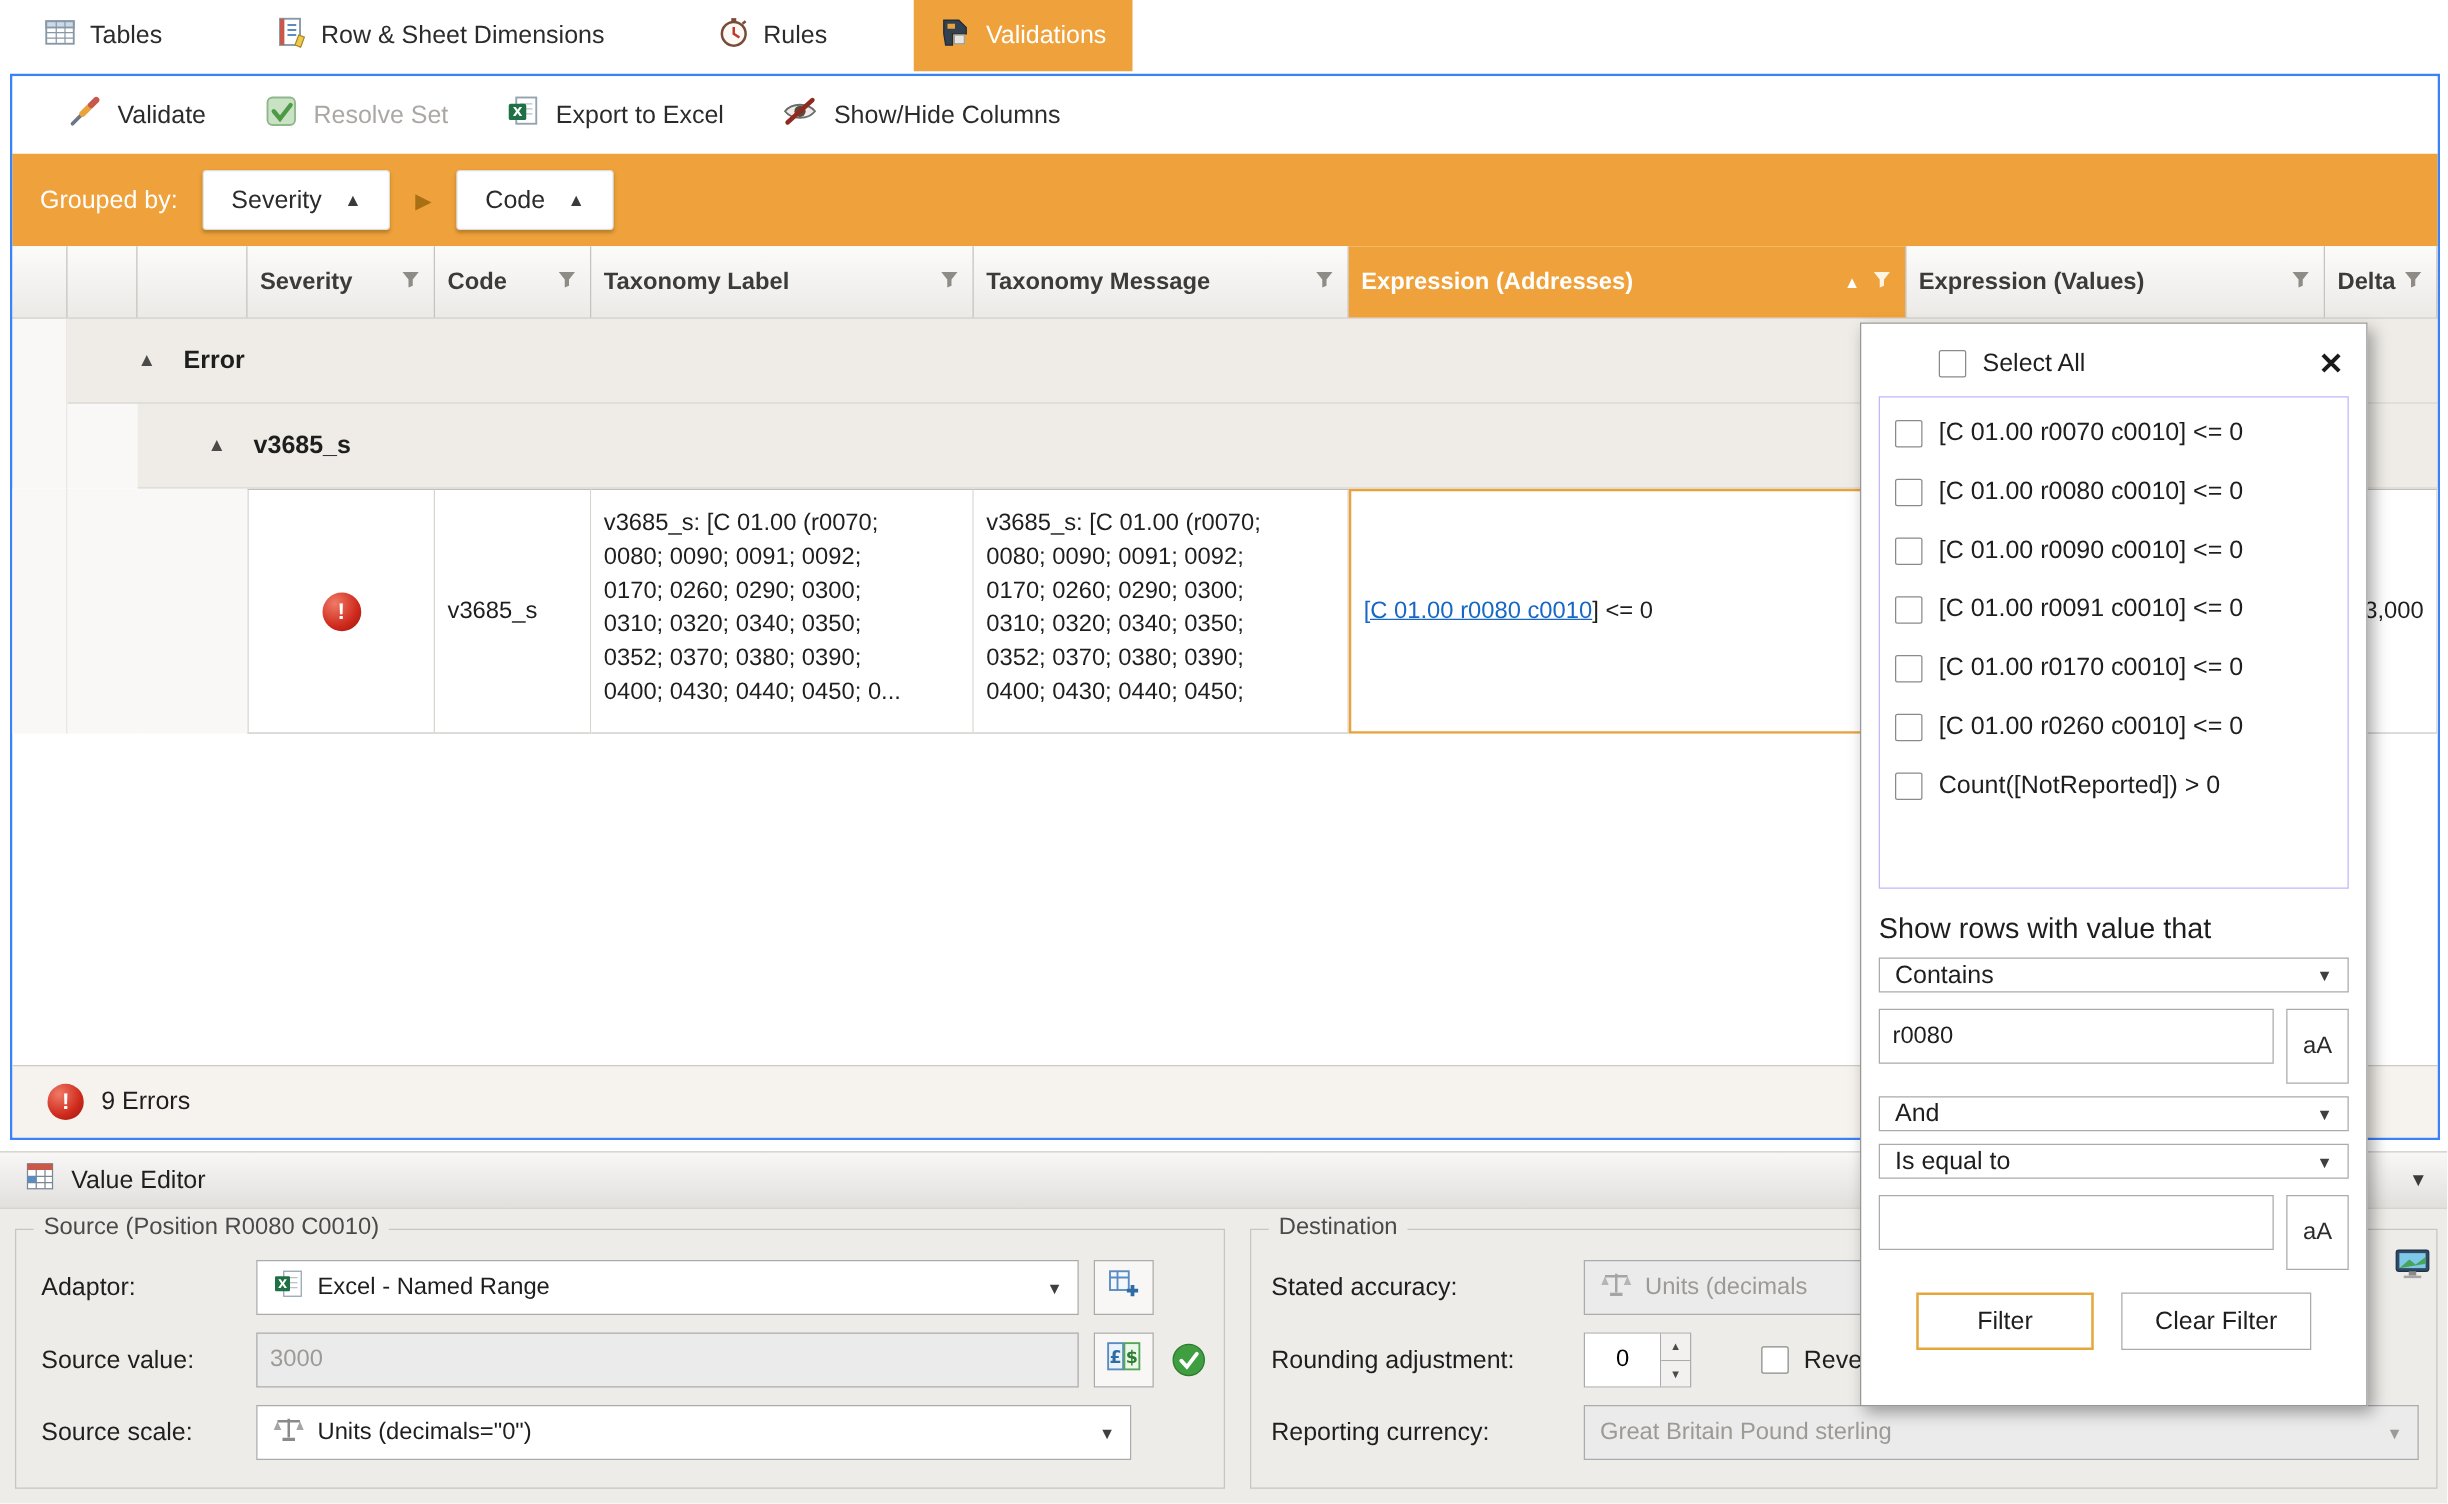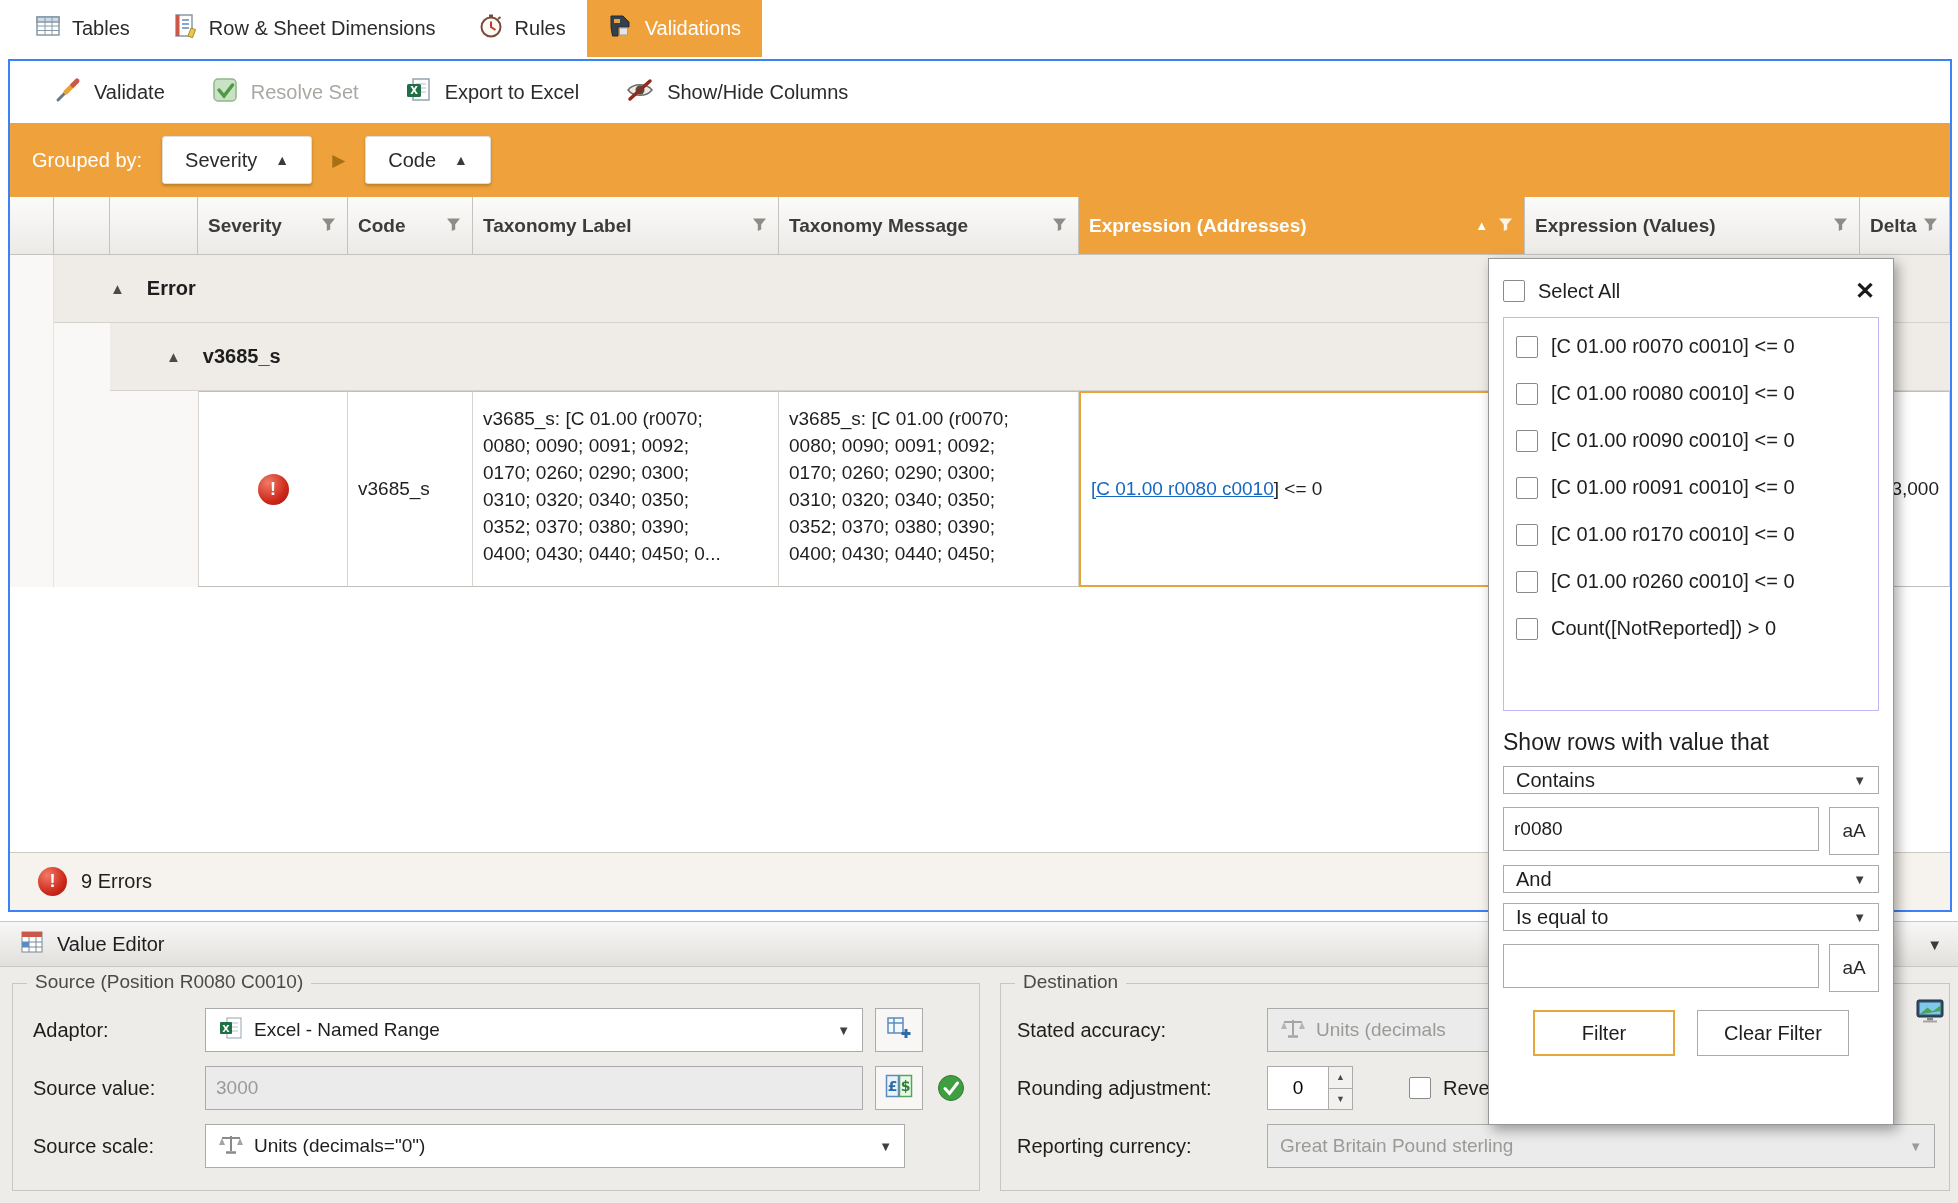--- a/index.html
+++ b/index.html
@@ -1,20 +1,20 @@
 <!DOCTYPE html>
 <html><head>
 <meta charset="utf-8">
 <style>
   *{box-sizing:border-box;margin:0;padding:0;}
   body{margin:0;background:#fff;font-family:"Liberation Sans",sans-serif;}
   .screen{position:relative;width:1958px;height:1203px;background:#fff;overflow:hidden;font-size:19px;color:#1e1e1e;}
 
   
-  .tabbar{display:flex;height:57px;align-items:stretch;padding-left:14px;background:#fff;}
+  .tabbar{display:flex;height:57px;align-items:stretch;padding-left:14px;background:#fff;gap:48px;}
   .tab{display:flex;align-items:center;gap:11px;padding:0 21px;font-size:20px;color:#2b2b2b;cursor:default;}
   .tab.active{background:#efa23b;color:#fff;}
 
   
   .panel{margin:2px 6px 0 8px;height:853px;border:2px solid #3b82f6;display:flex;flex-direction:column;background:#fff;}
 
   .toolbar{height:62px;display:flex;align-items:center;gap:46px;padding-left:44px;background:#fff;flex:0 0 auto;}
   .tbtn{display:flex;align-items:center;gap:12px;font-size:20px;color:#2b2b2b;}
   .tbtn.disabled .tlabel{color:#aba8a4;}
 
@@ -101,31 +101,31 @@
   .spinner input{flex:1;border:none;text-align:center;font-size:19px;width:50px;font-family:"Liberation Sans",sans-serif;}
   .spin-btns{width:24px;display:flex;flex-direction:column;border-left:1px solid #ababab;}
   .spin-btns .sb{flex:1;display:flex;align-items:center;justify-content:center;font-size:9px;color:#4a4a4a;background:#f2f1f0;}
   .spin-btns .sb:first-child{border-bottom:1px solid #ababab;}
   .checkbox{width:22px;height:22px;border:1px solid #8a8a8a;background:#fff;flex:0 0 auto;border-radius:2px;}
   .dst-reverse{margin-left:56px;display:flex;align-items:center;gap:12px;font-size:20px;}
   .monitor-btn{position:absolute;right:4px;top:14px;}
 
   
   .popup{position:absolute;left:1488px;top:258px;width:406px;height:867px;background:#fff;border:1px solid #989898;box-shadow:4px 5px 12px rgba(0,0,0,.35);z-index:40;padding:10px 14px;display:flex;flex-direction:column;}
-  .fp-head{display:flex;align-items:center;gap:13px;height:44px;flex:0 0 auto;}
+  .fp-head{display:flex;align-items:center;gap:13px;height:44px;flex:0 0 auto;margin-left:48px;}
   .fp-title{flex:1;font-size:20px;}
   .fp-close{font-size:24px;color:#1a1a1a;padding:0 4px;font-weight:bold;}
   .fp-list{border:1px solid #c4b5fd;height:394px;margin-top:4px;padding:5px 0;overflow:hidden;flex:0 0 auto;}
   .fp-item{display:flex;align-items:center;gap:13px;height:47px;padding:0 12px;font-size:20px;}
   .fp-caption{margin-top:18px;font-size:23px;}
   .fp-select{margin-top:10px;height:28px;border:1px solid #ababab;display:flex;align-items:center;padding:0 12px;font-size:20px;background:#fff;}
   .fp-select .caret{margin-left:auto;font-size:13px;color:#3f3f3f;}
   .fp-inline{display:flex;gap:10px;margin-top:13px;}
   .fp-inline .tinput{flex:1;}
-  .fp-case{width:50px;height:48px;border:1px solid #ababab;background:#fff;display:flex;align-items:center;justify-content:center;font-size:19px;color:#2b2b2b;text-align:center;}
+  .fp-case{width:50px;height:60px;border:1px solid #ababab;background:#fff;display:flex;align-items:center;justify-content:center;font-size:19px;color:#2b2b2b;text-align:center;}
   .fp-actions{display:flex;justify-content:center;gap:22px;margin-top:18px;}
   .btn-filter{width:142px;height:46px;border:2px solid #e5a63c;background:#fff;display:flex;align-items:center;justify-content:center;font-size:20px;}
   .btn-clear{width:152px;height:46px;border:1px solid #ababab;background:#fff;display:flex;align-items:center;justify-content:center;font-size:20px;}
 </style>
 </head>
 <body>
 
 <div class="screen">
 
   <div class="tabbar">

